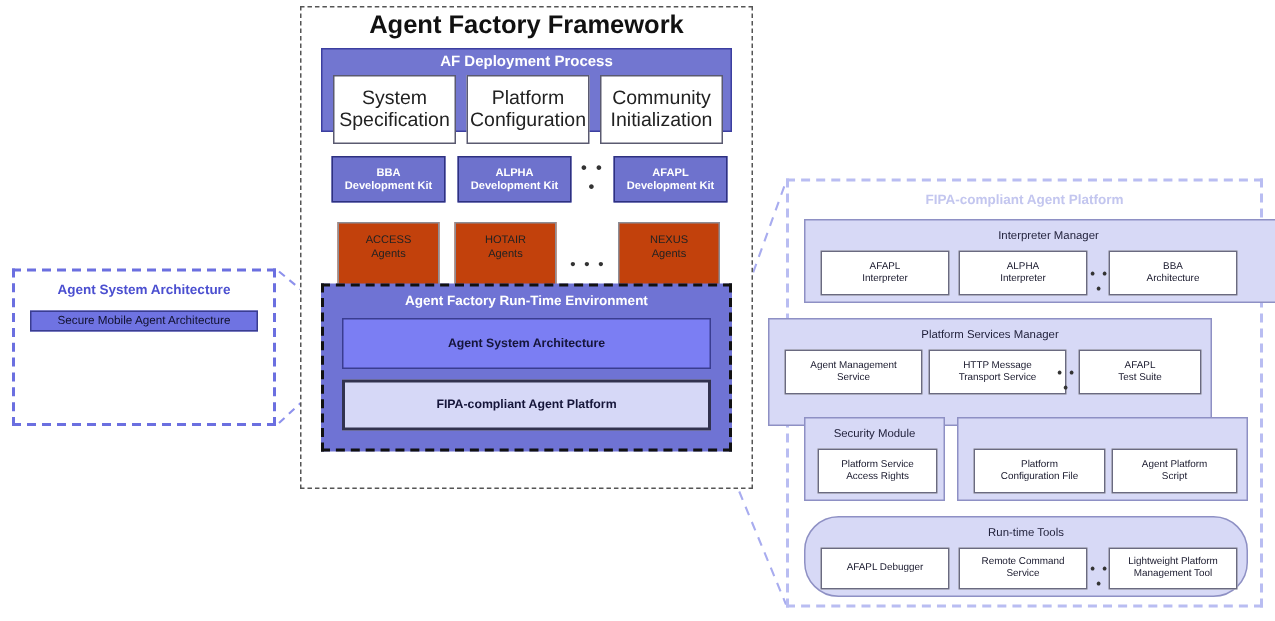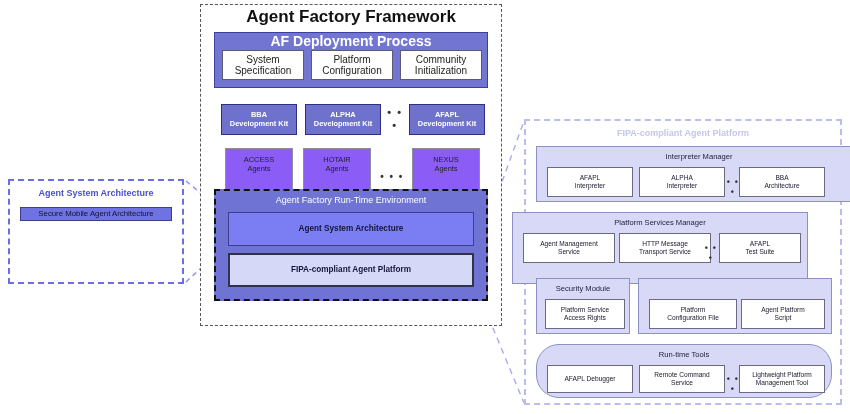--- a/index.html
+++ b/index.html
@@ -15,51 +15,51 @@
   
   #af-frame{left:200px;top:4px;width:302px;height:322px;
             border:1px dashed #555;background:#fff;}
   #af-title{left:200px;top:8px;width:302px;height:18px;
             font-size:17px;font-weight:bold;color:#111;}
 
   
   #afdp{left:214px;top:32px;width:274px;height:56px;
         background:#7276d0;border:1px solid #3c3fa0;}
   #afdp-title{left:214px;top:35px;width:274px;height:13px;
-              font-size:14px;font-weight:bold;color:#fff;}
-  .afdp-cell{top:50px;height:30px;background:#fff;border:1px solid #5a5a70;
-             font-size:10px;color:#222;}
+              font-size:10px;font-weight:bold;color:#fff;}
+  .afdp-cell{top:50px;height:46px;background:#fff;border:1px solid #5a5a70;
+             font-size:13px;color:#222;}
   #afdp-c0{left:222px;width:82px;}
   #afdp-c1{left:311px;width:82px;}
   #afdp-c2{left:400px;width:82px;}
 
   
   .devkit{top:104px;height:31px;background:#6e72cd;border:1px solid #2e3180;
           font-size:7.4px;font-weight:bold;color:#fff;}
   #dk0{left:221px;width:76px;}
   #dk1{left:305px;width:76px;}
   #dk2{left:409px;width:76px;}
   #dk-dots{left:383px;top:112px;width:24px;height:14px;font-size:11px;
            font-weight:bold;color:#333;letter-spacing:1.5px;}
 
   
-  .agentbox{top:148px;height:68px;background:#8b5cf6;border:1px solid #8d8d96;
+  .agentbox{top:148px;height:68px;background:#c2410c;border:1px solid #8d8d96;
             font-size:7.4px;color:#222;}
   .agentbox > span{position:absolute;top:7px;left:0;right:0;}
   #ag0{left:225px;width:68px;}
   #ag1{left:303px;width:68px;}
   #ag2{left:412px;width:68px;}
   #ag-dots{left:379px;top:170px;width:26px;height:14px;font-size:10px;
            font-weight:bold;color:#333;letter-spacing:1.5px;}
 
   
   #afrt{left:214px;top:189px;width:274px;height:112px;
         background:#6f73d4;border:2px dashed #111;}
   #afrt-title{left:214px;top:193px;width:274px;height:14px;
-              font-size:9px;font-weight:normal;color:#fff;}
+              font-size:9px;font-weight:bold;color:#fff;}
   #asa{left:228px;top:212px;width:246px;height:34px;
        background:#7b7ef3;border:1px solid #3a3d90;
        font-size:8.2px;font-weight:bold;color:#15153a;}
   #fap{left:228px;top:253px;width:246px;height:34px;
        background:#d6d8f7;border:2px solid #32324f;
        font-size:8.2px;font-weight:bold;color:#15153a;}
 
   
   #asa-panel{left:8px;top:179px;width:176px;height:105px;
              border:2px dashed #6b6fe0;background:#fff;}

